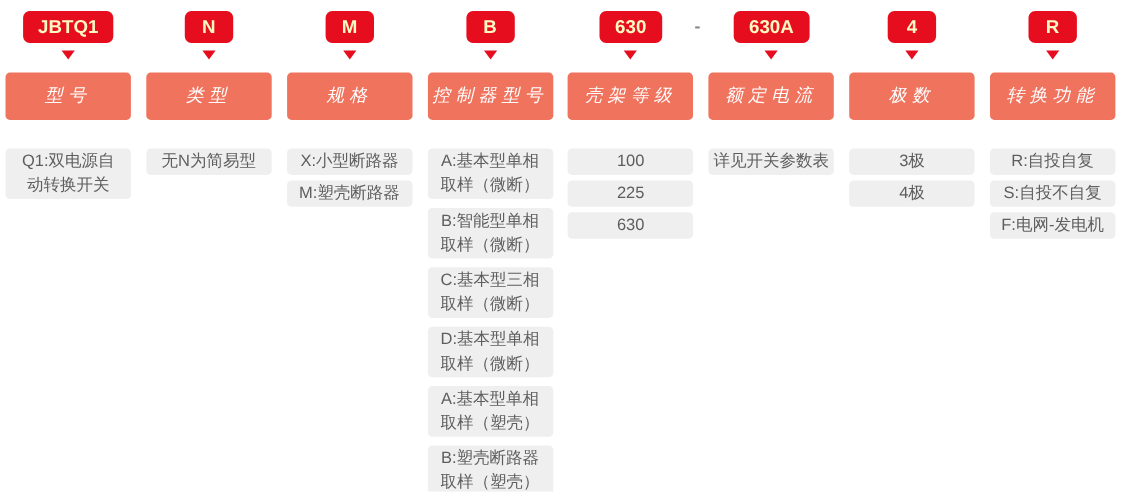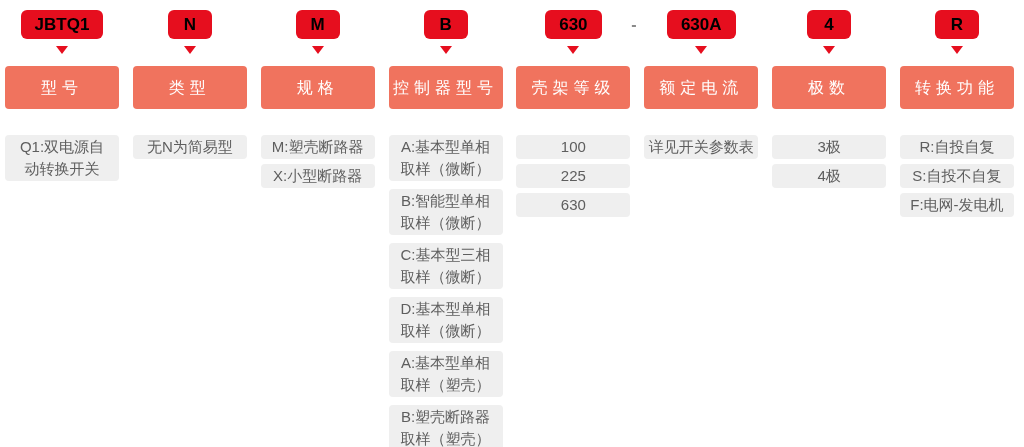--- a/index.html
+++ b/index.html
@@ -22,21 +22,21 @@
     width:114px;
     display:flex;flex-direction:column;align-items:center;
     flex:0 0 114px;
   }
   .badge{
     margin-top:10px;
     height:29px;line-height:29px;
     min-width:44px;
     padding:0 14px;
     background:var(--red);
-    color:#000000;
+    color:#fef9c3;
     font-size:17px;font-weight:bold;
     text-align:center;
     border-radius:6px;
     white-space:nowrap;
   }
   .tri{
     margin-top:7px;
     width:0;height:0;
     border-left:6px solid transparent;
     border-right:6px solid transparent;
@@ -45,20 +45,21 @@
   .bar{
     margin-top:12px;
     width:100%;height:43px;line-height:43px;
     background:var(--salmon);
     color:#fff;
     font-size:16px;
     text-align:center;
     letter-spacing:5px;
     border-radius:4px;
     white-space:nowrap;
+    font-style:italic;
   }
   .opts{
     margin-top:26px;
     width:100%;
     display:flex;flex-direction:column;
   }
   .opt{
     width:100%;
     background:var(--opt-bg);
     border-radius:4px;
@@ -101,22 +102,22 @@
     <div class="opts">
         <div class="opt">无N为简易型</div>
       </div>
   </div>
 
   <div class="col">
     <div class="badge">M</div>
     <div class="tri"></div>
     <div class="bar">规格</div>
     <div class="opts">
+        <div class="opt">X:小型断路器</div>
         <div class="opt">M:塑壳断路器</div>
-        <div class="opt">X:小型断路器</div>
       </div>
   </div>
 
   <div class="col col-controller">
     <div class="badge">B</div>
     <div class="tri"></div>
     <div class="bar">控制器型号</div>
     <div class="opts">
         <div class="opt">A:基本型单相
 取样（微断）</div>

